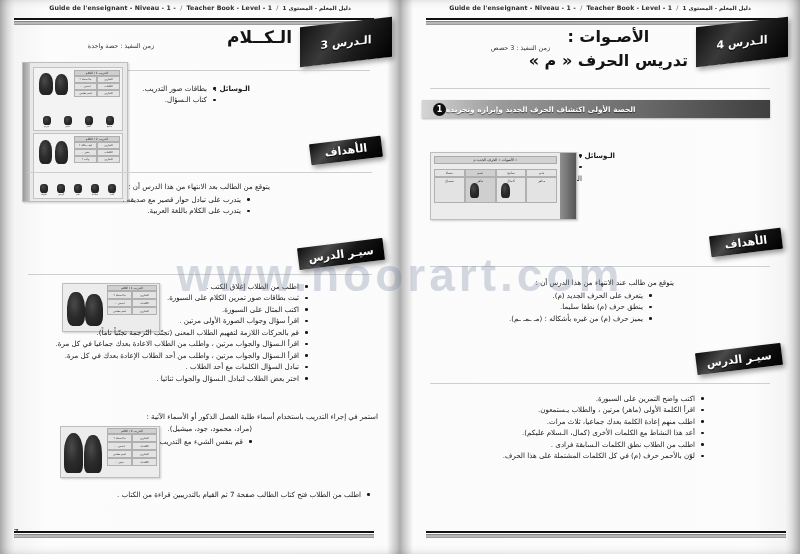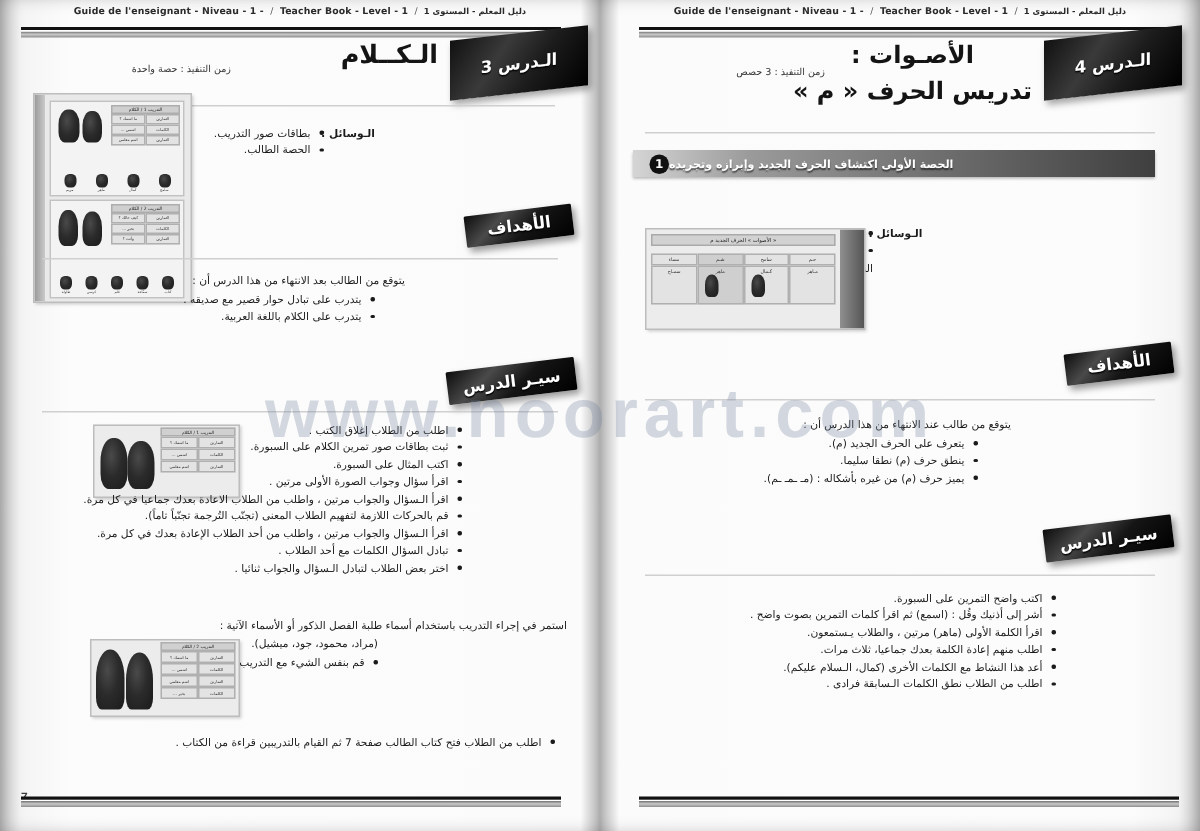--- a/index.html
+++ b/index.html
@@ -275,25 +275,25 @@
       <li>ينطق حرف (م) نطقا سليما.</li>
       <li>يميز حرف (م) من غيره بأشكاله : (مـ ـمـ ـم).</li>
     </ul>
 
     <div class="badge" style="right:18px;top:348px;width:86px;height:22px;">
       <span>سيـر الدرس</span>
     </div>
     <div class="hair" style="left:30px;right:30px;top:383px;"></div>
     <ul class="bullets" style="top:393px;right:96px;">
       <li>اكتب واضح التمرين على السبورة.</li>
-      <li>أشر إلى أذنيك وقُل : (اسمع) ثم اقرأ كلمات التمرين بصوت واضح .</li>
       <li>اقرأ الكلمة الأولى (ماهر) مرتين ، والطلاب يـستمعون.</li>
       <li>اطلب منهم إعادة الكلمة بعدك جماعيا، ثلاث مرات.</li>
       <li>أعد هذا النشاط مع الكلمات الأخرى (كمال، الـسلام عليكم).</li>
       <li>اطلب من الطلاب نطق الكلمات الـسابقة فرادى .</li>
+      <li>لوّن بالأحمر حرف (م) في كل الكلمات المشتملة على هذا الحرف.</li>
     </ul>
 
     <div class="foot-rule"></div>
   </div>
 
   <div class="page right">
 
     <div class="runhead">
       <span class="ar">دليل المعلم - المستوى 1</span>
       <span class="sep">/</span>
@@ -311,21 +311,21 @@
       <span>الـكــلام</span>
     </div>
 
     <div class="duration">زمن التنفيذ : حصة واحدة</div>
 
     <div class="hair" style="left:30px;right:30px;top:70px;"></div>
 
     <div class="intro-line label-head" style="top:84px;right:150px;">الـوسائل :</div>
     <ul class="bullets" style="top:83px;right:184px;">
       <li>بطاقات صور التدريب.</li>
-      <li>الحصة الطالب.</li>
+      <li>كتاب الـسؤال.</li>
     </ul>
 
     <div class="pic" style="left:22px;top:62px;width:104px;height:138px;background:#e9e9e9;">
       <div class="spine-strip"></div>
 
       <div style="position:absolute;left:10px;right:4px;top:4px;height:62px;background:#f3f3f3;border:1px solid #c2c2c2;">
         <div style="position:absolute;right:2px;top:2px;width:46px;">
           <div style="background:#cfcfcf;border:1px solid #adadad;font-size:3px;text-align:center;color:#222;">التدريب 1 / الكلام</div>
           <div class="tbl-row">
             <div class="tbl-cell" style="font-size:2.6px;">التمارين</div>
@@ -438,22 +438,22 @@
       </div>
       <div class="figure-blob" style="position:absolute;left:4px;top:8px;width:18px;height:34px;"></div>
       <div class="figure-blob" style="position:absolute;left:22px;top:10px;width:18px;height:32px;"></div>
     </div>
 
     <ul class="bullets" style="top:281px;right:92px;">
       <li>اطلب من الطلاب إغلاق الكتب .</li>
       <li>ثبت بطاقات صور تمرين الكلام على السبورة.</li>
       <li>اكتب المثال على السبورة.</li>
       <li>اقرأ سؤال وجواب الصورة الأولى مرتين .</li>
+      <li>قم بالحركات اللازمة لتفهيم الطلاب المعنى (تجنّب التُرجمة تجنّباً تاماً).</li>
       <li>اقرأ الـسؤال والجواب مرتين ، واطلب من الطلاب الاعادة بعدك جماعيا في كل مرة.</li>
-      <li>قم بالحركات اللازمة لتفهيم الطلاب المعنى (تجنّب التُرجمة تجنّباً تاماً).</li>
       <li>اقرأ الـسؤال والجواب مرتين ، واطلب من أحد الطلاب الإعادة بعدك في كل مرة.</li>
       <li>تبادل السؤال الكلمات مع أحد الطلاب .</li>
       <li>اختر بعض الطلاب لتبادل الـسؤال والجواب ثنائيا .</li>
     </ul>
 
     <div class="intro-line" style="top:412px;right:22px;">استمر في إجراء التدريب باستخدام أسماء طلبة الفصل الذكور أو الأسماء الآتية :</div>
     <div class="intro-line" style="top:424px;right:148px;">(مراد، محمود، جود، ميشيل).</div>
 
     <ul class="bullets" style="top:436px;right:148px;">
       <li>قم بنفس الشيء مع التدريب الثاني .</li>

